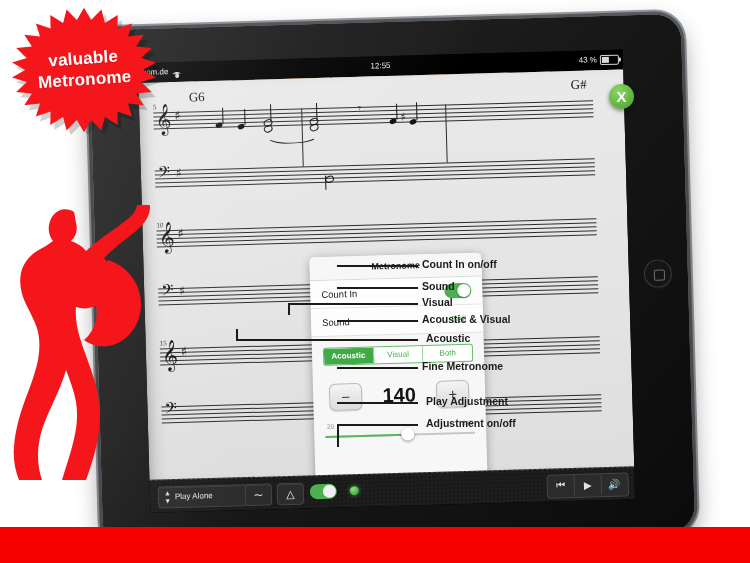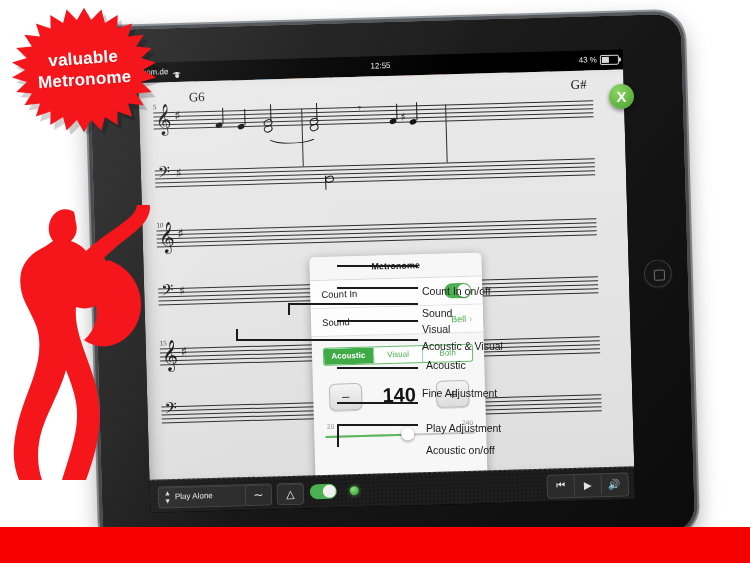--- a/index.html
+++ b/index.html
@@ -128,22 +128,22 @@
 
   
   .closebtn{position:absolute;left:609px;top:84px;width:25px;height:25px;border-radius:50%;
     background:radial-gradient(circle at 35% 28%,#8cd463,#46a12e);
     box-shadow:0 2px 4px rgba(0,0,0,.45);color:#fff;font-size:15px;font-weight:bold;
     display:flex;align-items:center;justify-content:center;z-index:40;
     font-family:"Liberation Sans",sans-serif;}
 
   
   .annos{position:absolute;left:0;top:0;width:750px;height:563px;pointer-events:none;z-index:30;}
-  .anno{position:absolute;font-size:10.5px;font-weight:normal;color:#1b1b1b;white-space:nowrap;
-        font-family:"Liberation Sans",sans-serif;margin-top:27px;}
+  .anno{position:absolute;font-size:10.5px;font-weight:bold;color:#1b1b1b;white-space:nowrap;
+        font-family:"Liberation Sans",sans-serif;}
   .dash{position:absolute;height:1.6px;background:#1b1b1b;}
 
   
   .badge{position:absolute;left:8px;top:6px;width:152px;height:128px;z-index:50;}
   .badge svg{position:absolute;inset:0;}
   .badge-txt{position:absolute;left:0;top:0;width:152px;height:128px;display:flex;
     flex-direction:column;align-items:center;justify-content:center;color:#fff;
     font-weight:bold;font-size:17px;line-height:1.22;letter-spacing:.2px;
     transform:rotate(-4deg);text-shadow:0 1px 1px rgba(0,0,0,.12);}
 
@@ -390,23 +390,23 @@
     <div class="dash" style="left:337px;top:367px;width:64px;"></div>
     <div class="dash" style="left:337px;top:402px;width:64px;"></div>
     <div class="dash" style="left:337px;top:424px;width:64px;"></div>
     <div class="dash" style="left:337px;top:424px;width:1.6px;height:23px;"></div>
 
     <div class="anno" style="left:422px;top:258px;">Count In on/off</div>
     <div class="anno" style="left:422px;top:280px;">Sound</div>
     <div class="anno" style="left:422px;top:296px;">Visual</div>
     <div class="anno" style="left:422px;top:313px;">Acoustic &amp; Visual</div>
     <div class="anno" style="left:426px;top:332px;">Acoustic</div>
-    <div class="anno" style="left:422px;top:360px;">Fine Adjustment</div>
+    <div class="anno" style="left:422px;top:360px;">Fine Metronome</div>
     <div class="anno" style="left:426px;top:395px;">Play Adjustment</div>
-    <div class="anno" style="left:426px;top:417px;">Acoustic on/off</div>
+    <div class="anno" style="left:426px;top:417px;">Adjustment on/off</div>
   </div>
 
   <svg class="sax" viewBox="0 0 160 275">
     <path fill="#f5161c" d="
       M70,7 C63,2 53,4 48,12 C43,20 44,30 49,36 C44,40 38,43 33,46
       C25,51 19,59 17,68 C15,78 17,88 21,97 C25,106 30,114 33,123
       C36,133 36,144 34,155 C31,170 25,184 20,198 C15,212 11,227 10,242
       C9,254 11,265 15,275 L38,275 C34,263 33,250 35,238 C37,224 43,211 49,198
       C54,187 59,176 62,165 C66,175 70,186 72,197 C74,209 73,222 70,234
       C67,248 62,261 58,275 L82,275 C88,259 93,242 95,225 C97,208 95,190 90,174

